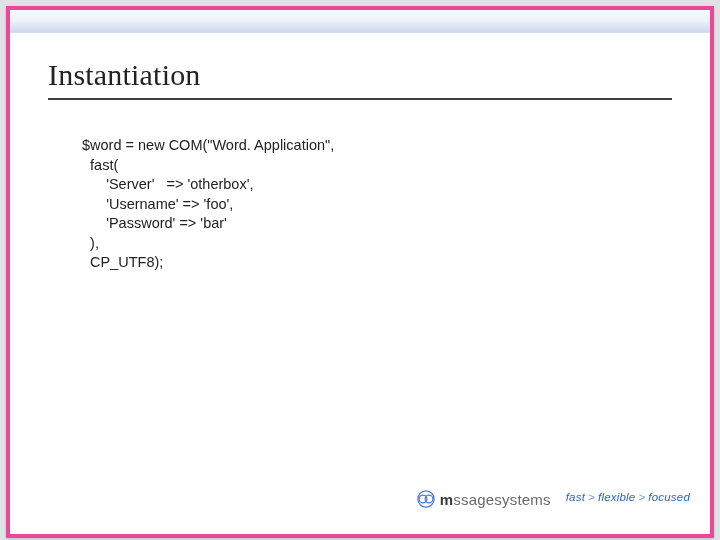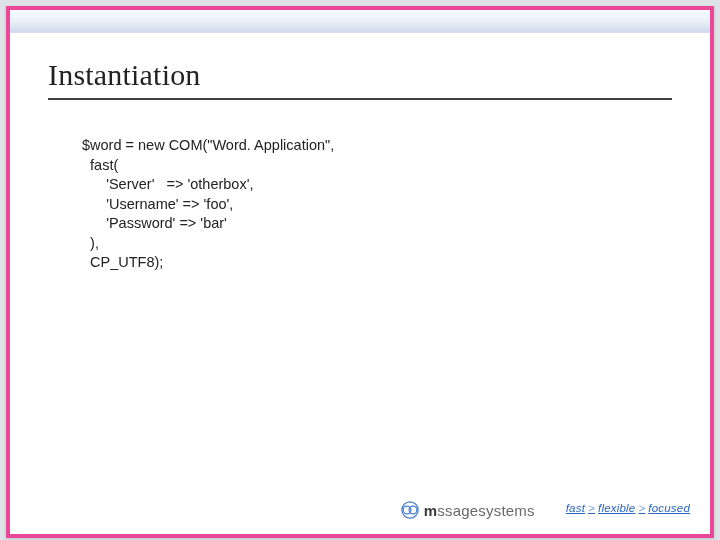--- a/index.html
+++ b/index.html
@@ -54,22 +54,22 @@
     line-height: 1.35;
     white-space: pre;
   }
   .footer {
     position: absolute;
     left: 16px; right: 0; bottom: 0;
     height: 30px;
     display: flex;
     align-items: center;
     justify-content: flex-end;
-    padding: 0 20px 11px 20px;
-    gap: 31px;
+    padding: 0 20px 22px 20px;
+    gap: 15px;
   }
   .brand {
     display: inline-flex;
     align-items: baseline;
     gap: 2px;
   }
   .brand .m-logo {
     width: 18px; height: 18px;
     border-radius: 50%;
     display: inline-flex;
@@ -89,21 +89,20 @@
   .brand-text .bold {
     color: #3a3a3a;
     font-weight: 600;
   }
   .tagline {
     font-family: Arial, Helvetica, sans-serif;
     font-size: 11.5px;
     font-style: italic;
     color: #2a66c3;
     letter-spacing: 0.2px;
-    text-decoration: underline;
   }
   .tagline .sep {
     color: #6f9ee0;
     padding: 0 3px;
   }
 </style>
 </head>
 <body>
 
 <div class="slide">

